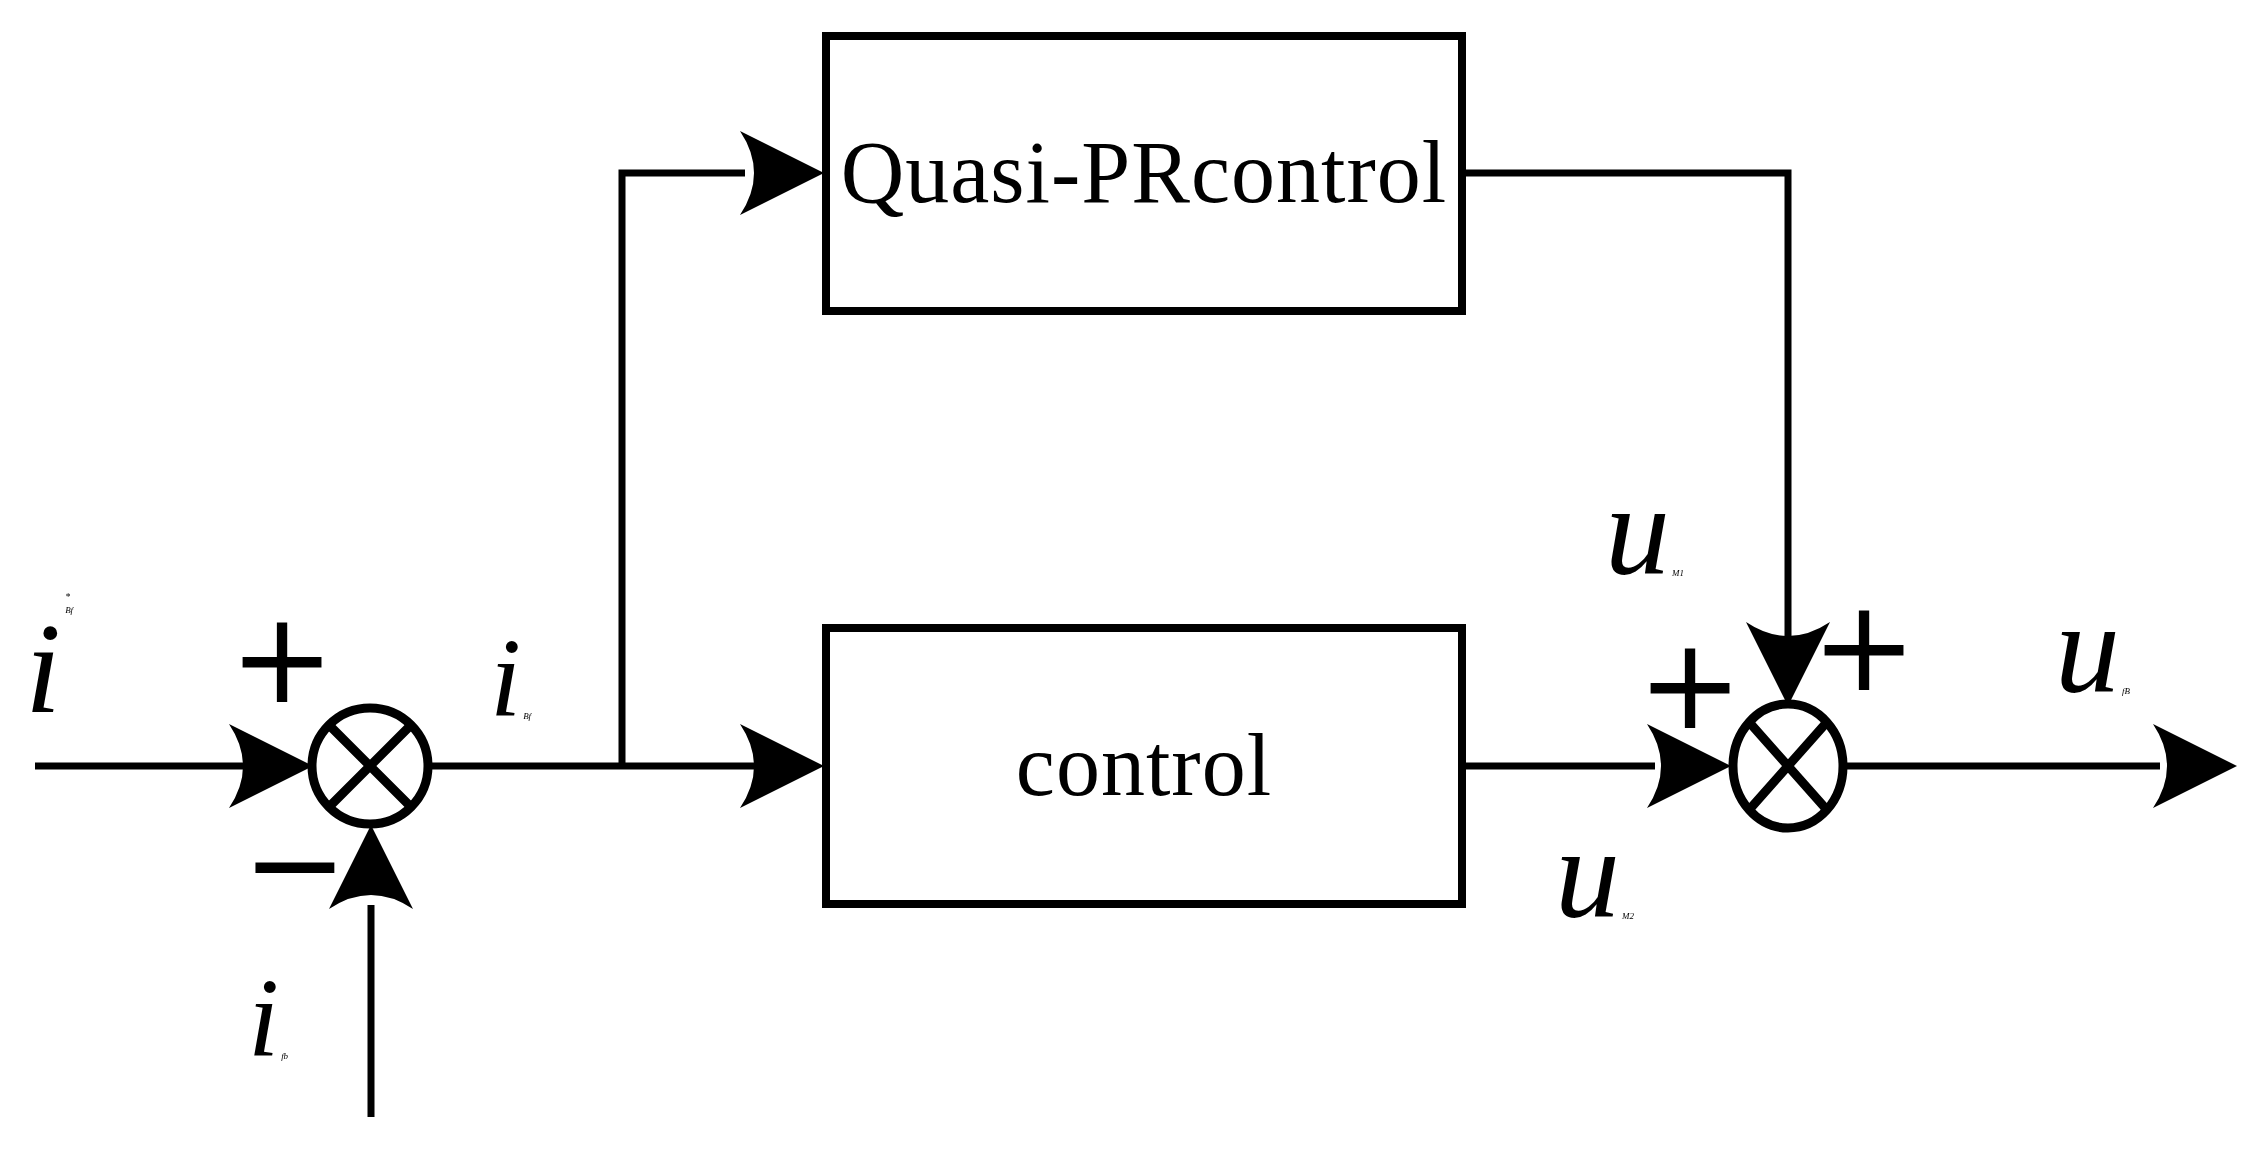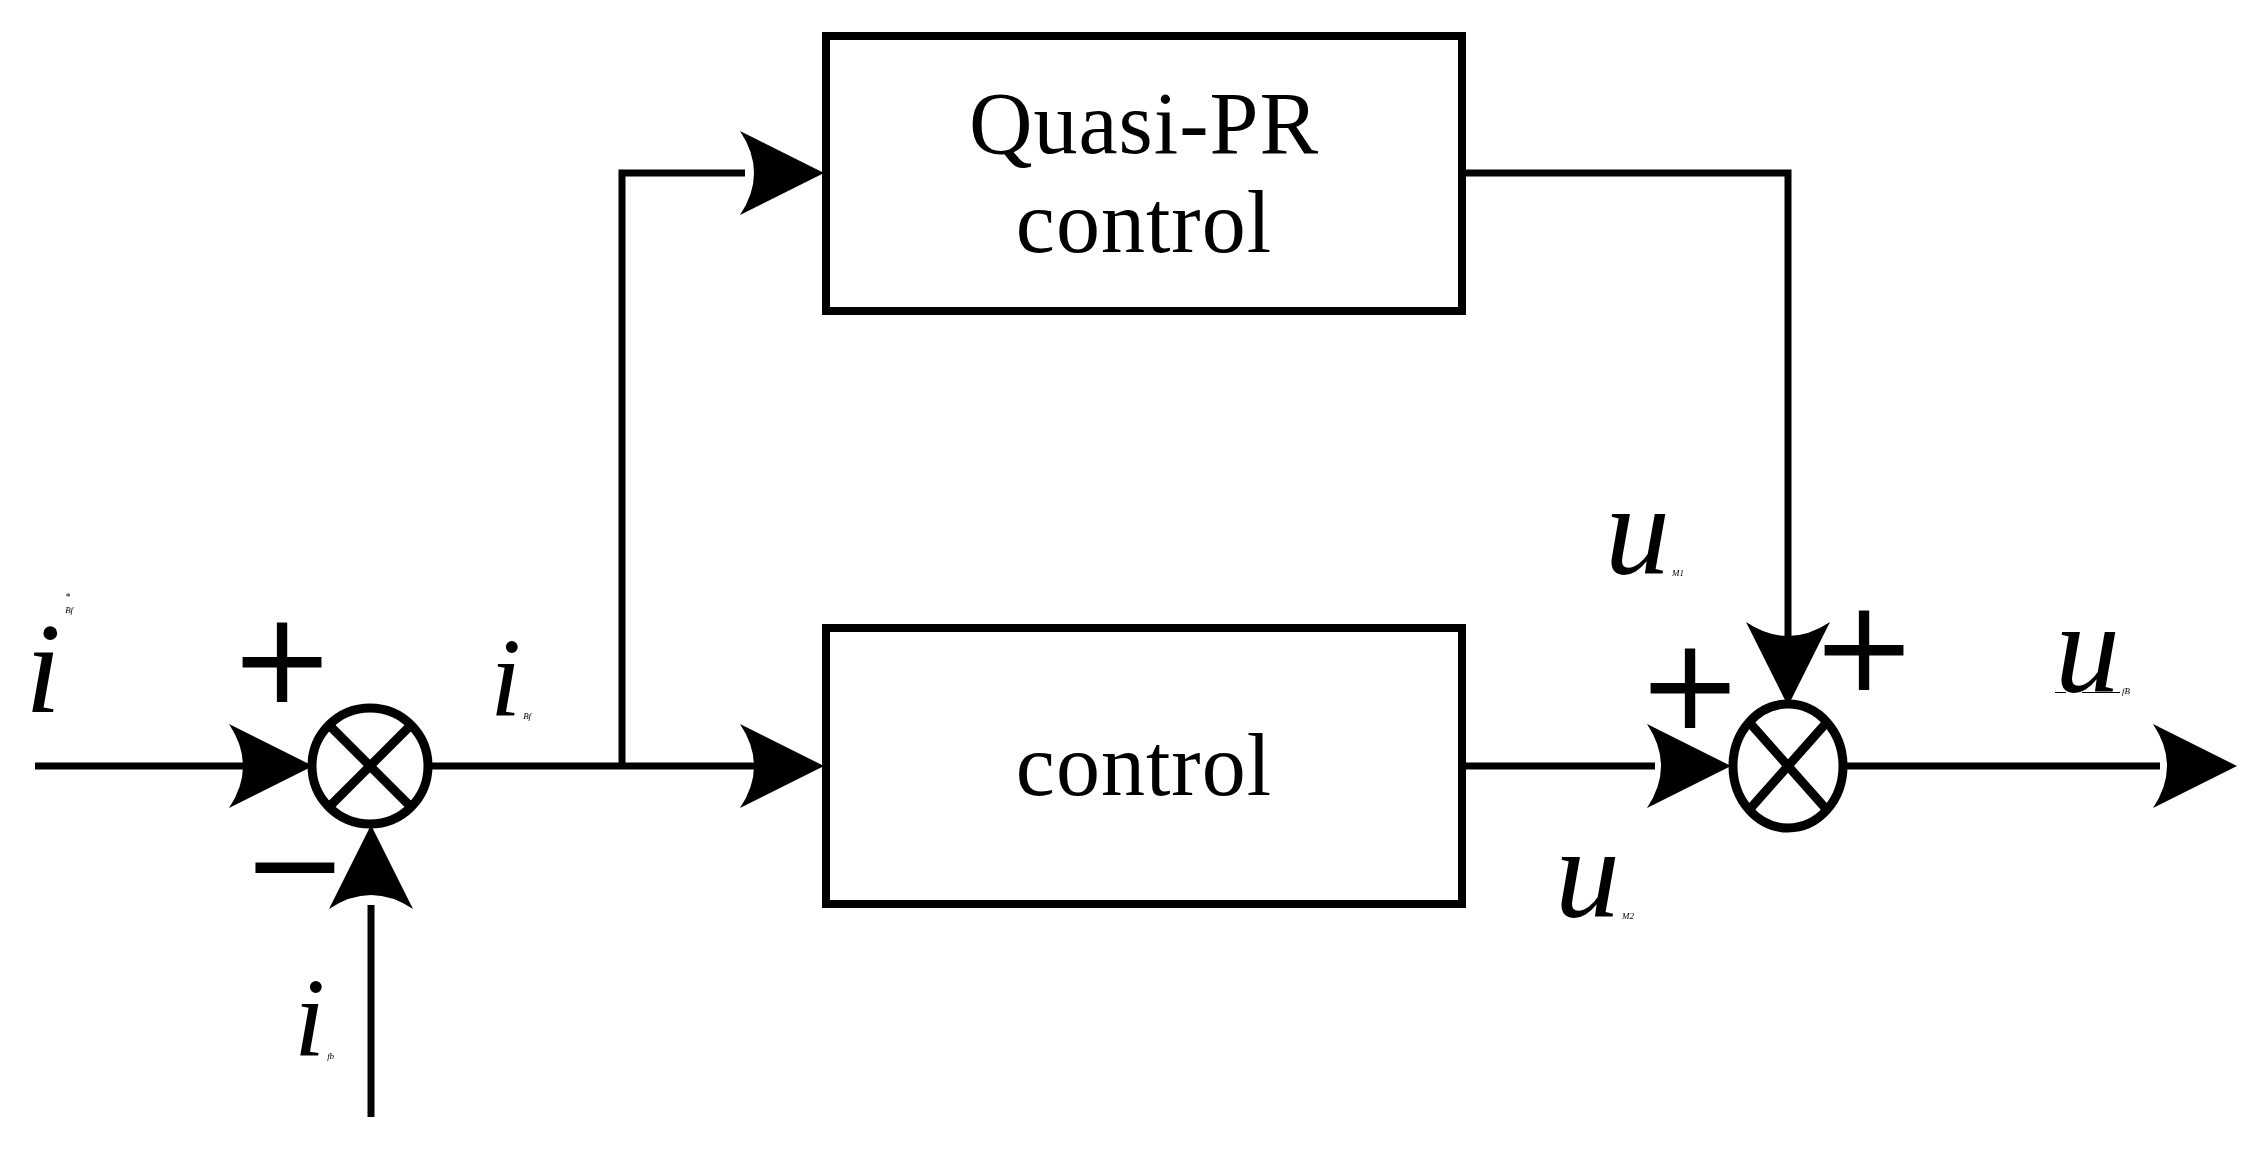--- a/index.html
+++ b/index.html
@@ -9,21 +9,21 @@
   .sig{position:absolute;font-style:italic;white-space:nowrap;line-height:1;}
   .sig .main{font-size:130px;}
   .sig.mid .main{font-size:112px;}
   .sub-only{font-size:0.56em;vertical-align:-0.28em;font-style:italic;margin-left:2px;}
   .stack{display:inline-flex;flex-direction:column;align-items:flex-start;vertical-align:top;
          margin-left:4px;transform:translateY(-10px);}
   .stack .sup{font-size:0.60em;line-height:0.78;}
   .stack .sub{font-size:0.56em;line-height:0.9;margin-top:6px;}
   .sign{position:absolute;font-family:"DejaVu Sans","Liberation Sans",sans-serif;
         font-size:126px;font-weight:500;transform:translate(-50%,-54%);line-height:1;}
-  .boxlabel{position:absolute;display:flex;flex-direction:column;align-items:center;
+  .boxlabel{position:absolute;display:flex;align-items:center;
             justify-content:center;text-align:center;font-size:88px;line-height:1.12;
             letter-spacing:1px;}
 </style>
 </head>
 <body>
 
 <div id="stage">
 
   <svg width="2260" height="1160" viewBox="0 0 2260 1160">
     <g stroke="#000" fill="none" stroke-width="7">
@@ -78,33 +78,33 @@
     <span class="main">i</span><span class="stack">
         <span class="sup">*</span>
         <span class="sub">Bf</span>
       </span>
   </div>
 
   <div class="sig mid" style="left:490px;top:622px;">
     <span class="main">i</span><span class="sub-only">Bf</span>
   </div>
 
-  <div class="sig mid" style="left:248px;top:962px;margin-left:46px;">
+  <div class="sig mid" style="left:248px;top:962px;">
     <span class="main">i</span><span class="sub-only">fb</span>
   </div>
 
   <div class="sig" style="left:1605px;top:464px;">
     <span class="main">u</span><span class="sub-only">M1</span>
   </div>
 
   <div class="sig" style="left:1555px;top:807px;">
     <span class="main">u</span><span class="sub-only">M2</span>
   </div>
 
-  <div class="sig" style="left:2055px;top:582px;text-decoration:underline;">
+  <div class="sig" style="left:2055px;top:582px;">
     <span class="main">u</span><span class="sub-only">fB</span>
   </div>
 
   <span class="sign" style="left:282px;top:664px;">+</span>
   <span class="sign" style="left:295px;top:869px;">−</span>
   <span class="sign" style="left:1690px;top:690px;">+</span>
   <span class="sign" style="left:1864px;top:652px;">+</span>
 
 </div>
 

